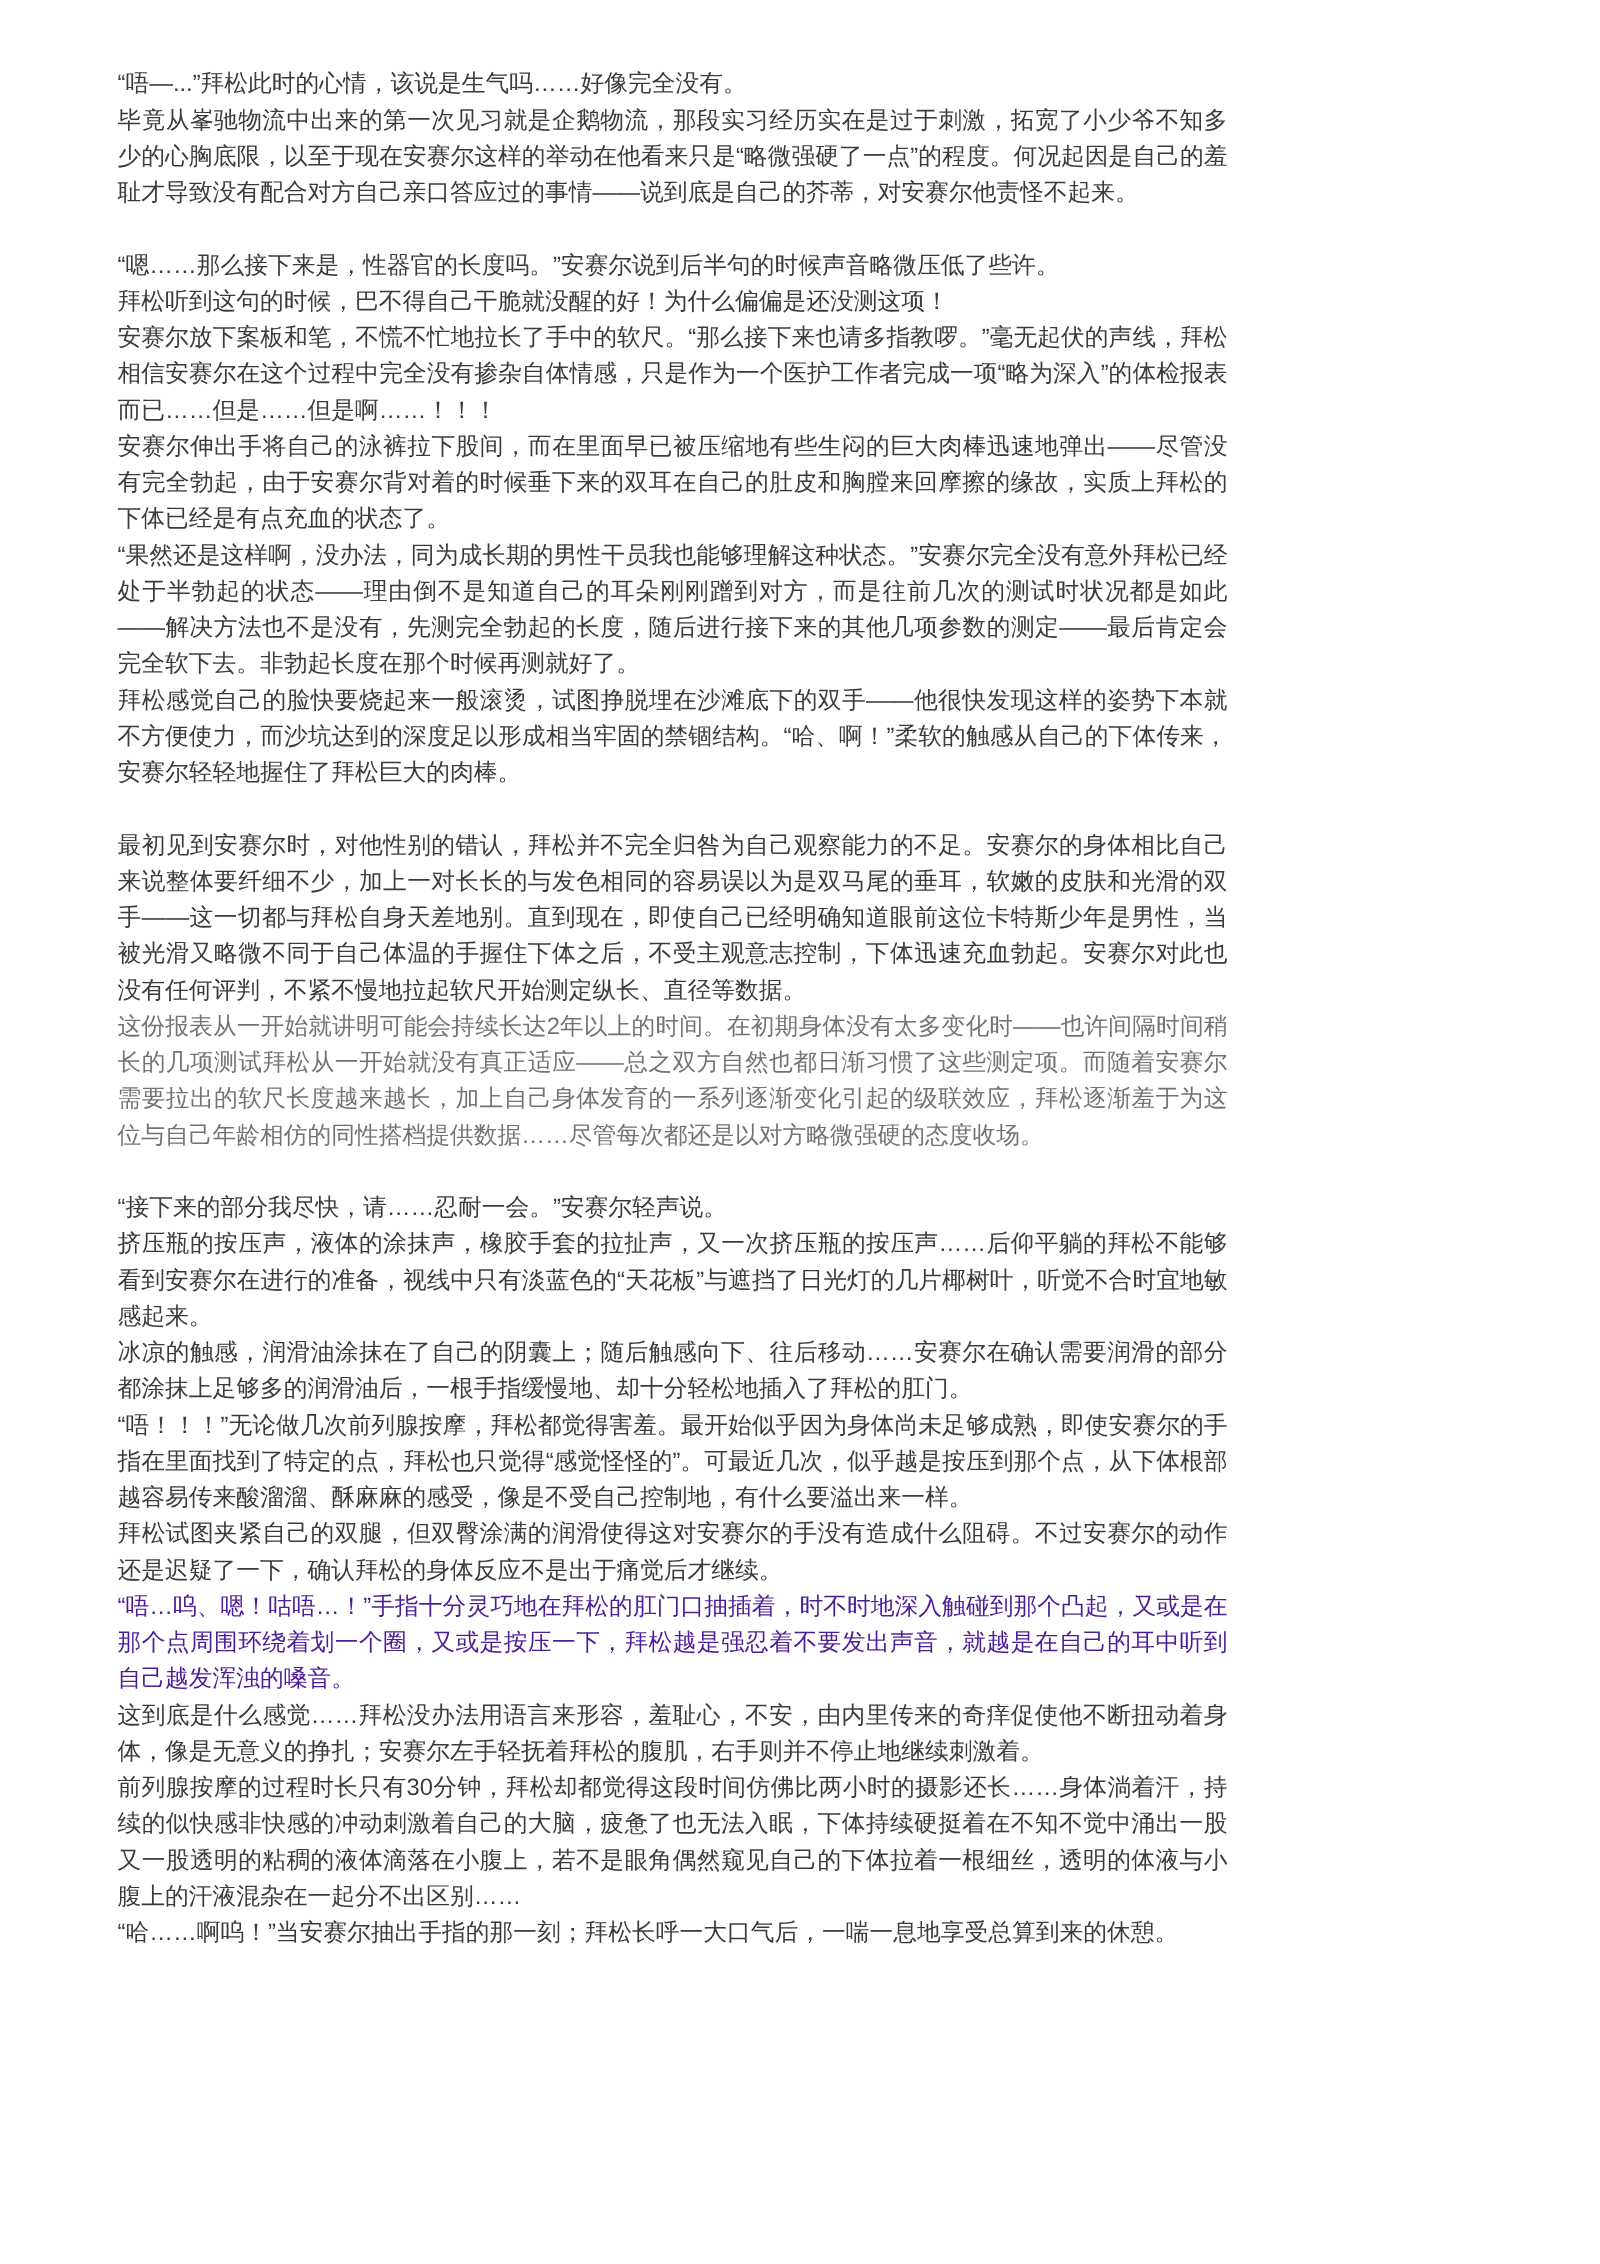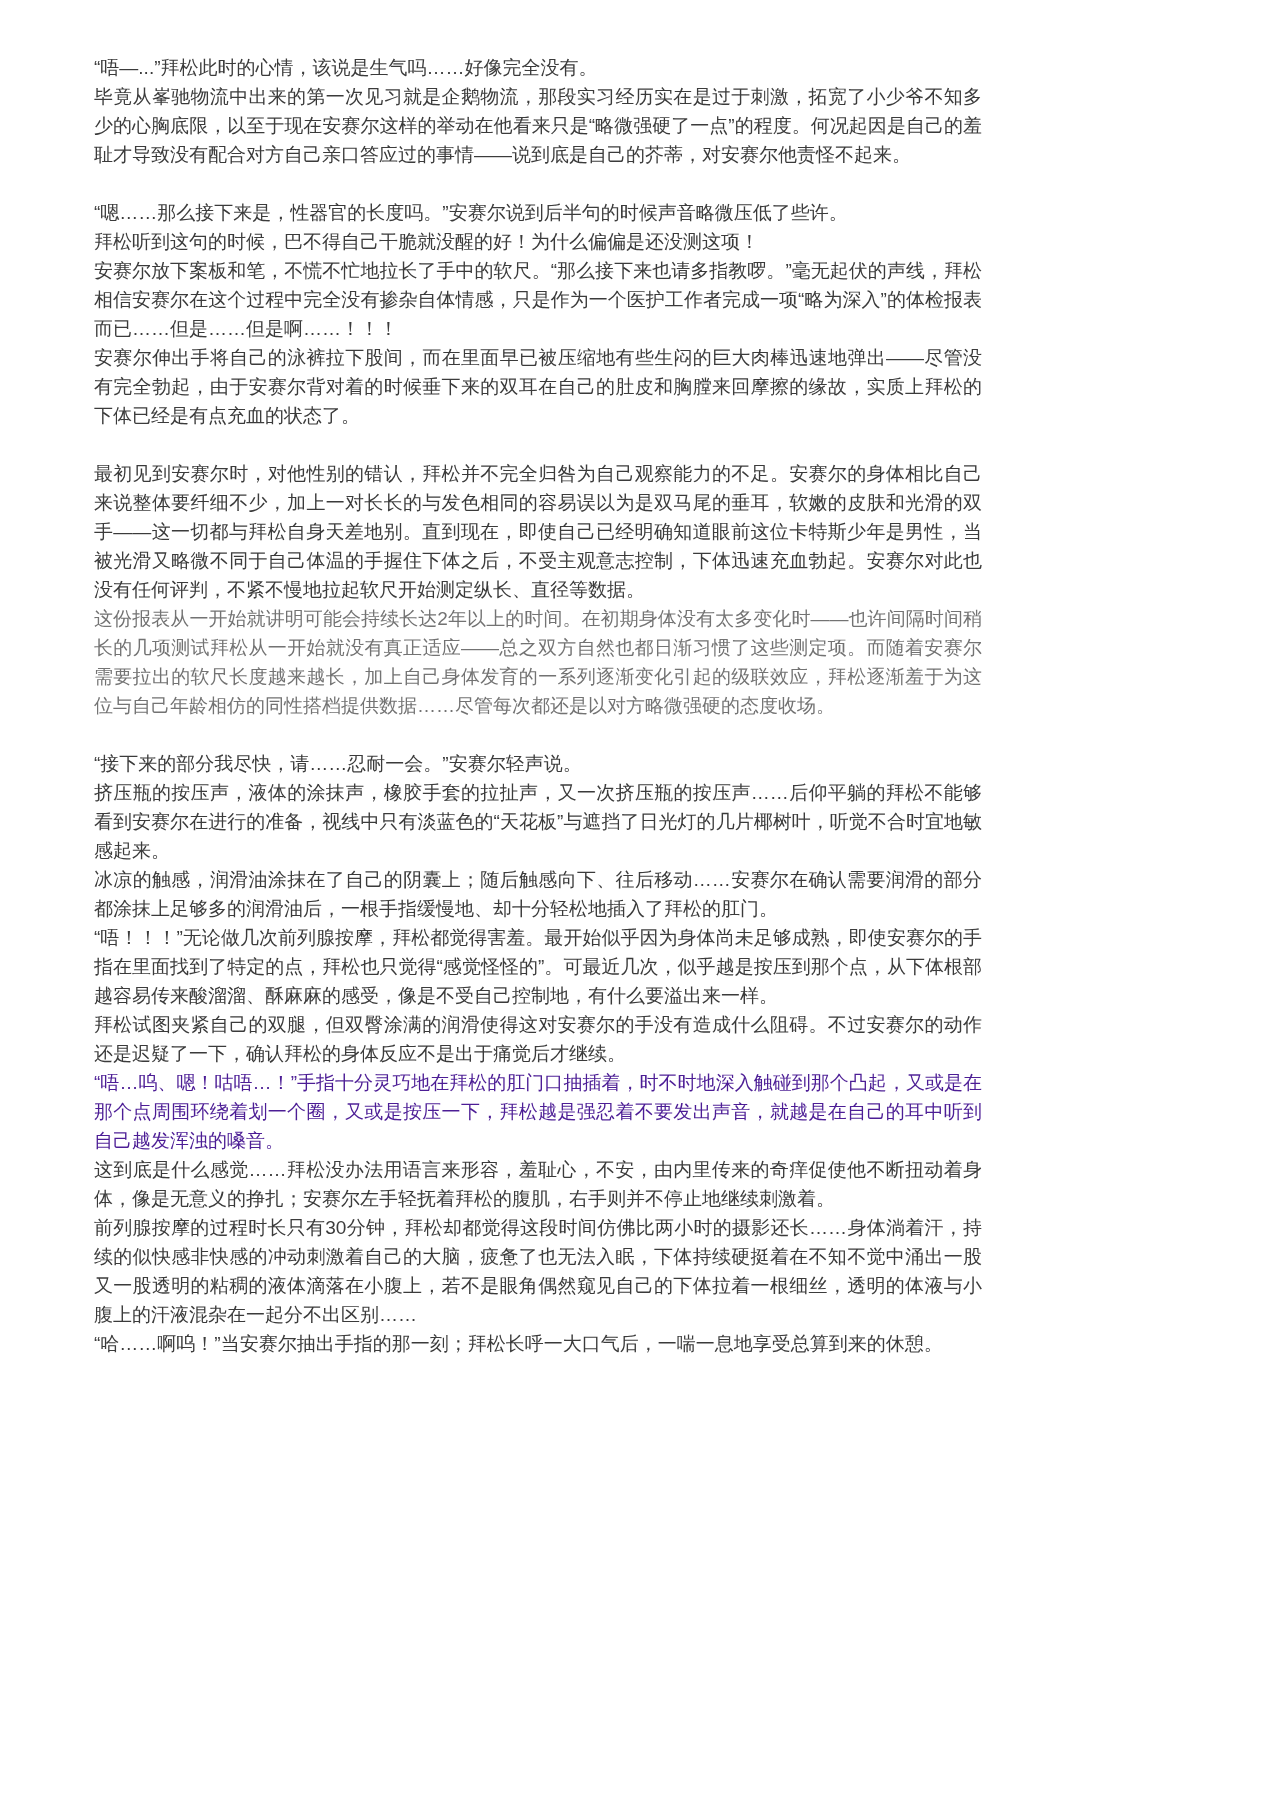--- a/index.html
+++ b/index.html
@@ -44,20 +44,22 @@
   <div id="document-content">
       <div class="paragraph-group">
         <p class="paragraph" style="color: rgb(59, 59, 59);">“唔—...”拜松此时的心情，该说是生气吗……好像完全没有。</p>
         <p class="paragraph" style="color: rgb(59, 59, 59);">毕竟从峯驰物流中出来的第一次见习就是企鹅物流，那段实习经历实在是过于刺激，拓宽了小少爷不知多少的心胸底限，以至于现在安赛尔这样的举动在他看来只是“略微强硬了一点”的程度。何况起因是自己的羞耻才导致没有配合对方自己亲口答应过的事情——说到底是自己的芥蒂，对安赛尔他责怪不起来。</p>
       </div>
       <div class="paragraph-group">
         <p class="paragraph" style="color: rgb(59, 59, 59);">“嗯……那么接下来是，性器官的长度吗。”安赛尔说到后半句的时候声音略微压低了些许。</p>
         <p class="paragraph" style="color: rgb(59, 59, 59);">拜松听到这句的时候，巴不得自己干脆就没醒的好！为什么偏偏是还没测这项！</p>
         <p class="paragraph" style="color: rgb(59, 59, 59);">安赛尔放下案板和笔，不慌不忙地拉长了手中的软尺。“那么接下来也请多指教啰。”毫无起伏的声线，拜松相信安赛尔在这个过程中完全没有掺杂自体情感，只是作为一个医护工作者完成一项“略为深入”的体检报表而已……但是……但是啊……！！！</p>
         <p class="paragraph" style="color: rgb(59, 59, 59);">安赛尔伸出手将自己的泳裤拉下股间，而在里面早已被压缩地有些生闷的巨大肉棒迅速地弹出——尽管没有完全勃起，由于安赛尔背对着的时候垂下来的双耳在自己的肚皮和胸膛来回摩擦的缘故，实质上拜松的下体已经是有点充血的状态了。</p>
+        <p class="paragraph" style="color: rgb(59, 59, 59);">“果然还是这样啊，没办法，同为成长期的男性干员我也能够理解这种状态。”安赛尔完全没有意外拜松已经处于半勃起的状态——理由倒不是知道自己的耳朵刚刚蹭到对方，而是往前几次的测试时状况都是如此——解决方法也不是没有，先测完全勃起的长度，随后进行接下来的其他几项参数的测定——最后肯定会完全软下去。非勃起长度在那个时候再测就好了。</p>
+        <p class="paragraph" style="color: rgb(59, 59, 59);">拜松感觉自己的脸快要烧起来一般滚烫，试图挣脱埋在沙滩底下的双手——他很快发现这样的姿势下本就不方便使力，而沙坑达到的深度足以形成相当牢固的禁锢结构。“哈、啊！”柔软的触感从自己的下体传来，安赛尔轻轻地握住了拜松巨大的肉棒。</p>
       </div>
       <div class="paragraph-group">
         <p class="paragraph" style="color: rgb(59, 59, 59);">最初见到安赛尔时，对他性别的错认，拜松并不完全归咎为自己观察能力的不足。安赛尔的身体相比自己来说整体要纤细不少，加上一对长长的与发色相同的容易误以为是双马尾的垂耳，软嫩的皮肤和光滑的双手——这一切都与拜松自身天差地别。直到现在，即使自己已经明确知道眼前这位卡特斯少年是男性，当被光滑又略微不同于自己体温的手握住下体之后，不受主观意志控制，下体迅速充血勃起。安赛尔对此也没有任何评判，不紧不慢地拉起软尺开始测定纵长、直径等数据。</p>
         <p class="paragraph" style="color: #737373;">这份报表从一开始就讲明可能会持续长达2年以上的时间。在初期身体没有太多变化时——也许间隔时间稍长的几项测试拜松从一开始就没有真正适应——总之双方自然也都日渐习惯了这些测定项。而随着安赛尔需要拉出的软尺长度越来越长，加上自己身体发育的一系列逐渐变化引起的级联效应，拜松逐渐羞于为这位与自己年龄相仿的同性搭档提供数据……尽管每次都还是以对方略微强硬的态度收场。</p>
       </div>
       <div class="paragraph-group">
         <p class="paragraph" style="color: rgb(59, 59, 59);">“接下来的部分我尽快，请……忍耐一会。”安赛尔轻声说。</p>
         <p class="paragraph" style="color: rgb(59, 59, 59);">挤压瓶的按压声，液体的涂抹声，橡胶手套的拉扯声，又一次挤压瓶的按压声……后仰平躺的拜松不能够看到安赛尔在进行的准备，视线中只有淡蓝色的“天花板”与遮挡了日光灯的几片椰树叶，听觉不合时宜地敏感起来。</p>
         <p class="paragraph" style="color: rgb(59, 59, 59);">冰凉的触感，润滑油涂抹在了自己的阴囊上；随后触感向下、往后移动……安赛尔在确认需要润滑的部分都涂抹上足够多的润滑油后，一根手指缓慢地、却十分轻松地插入了拜松的肛门。</p>
         <p class="paragraph" style="color: rgb(59, 59, 59);">“唔！！！”无论做几次前列腺按摩，拜松都觉得害羞。最开始似乎因为身体尚未足够成熟，即使安赛尔的手指在里面找到了特定的点，拜松也只觉得“感觉怪怪的”。可最近几次，似乎越是按压到那个点，从下体根部越容易传来酸溜溜、酥麻麻的感受，像是不受自己控制地，有什么要溢出来一样。</p>

